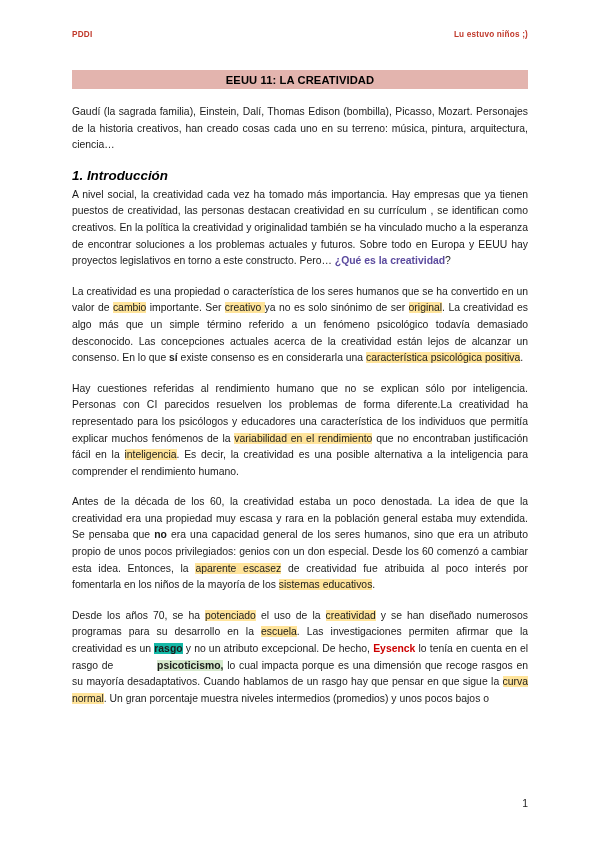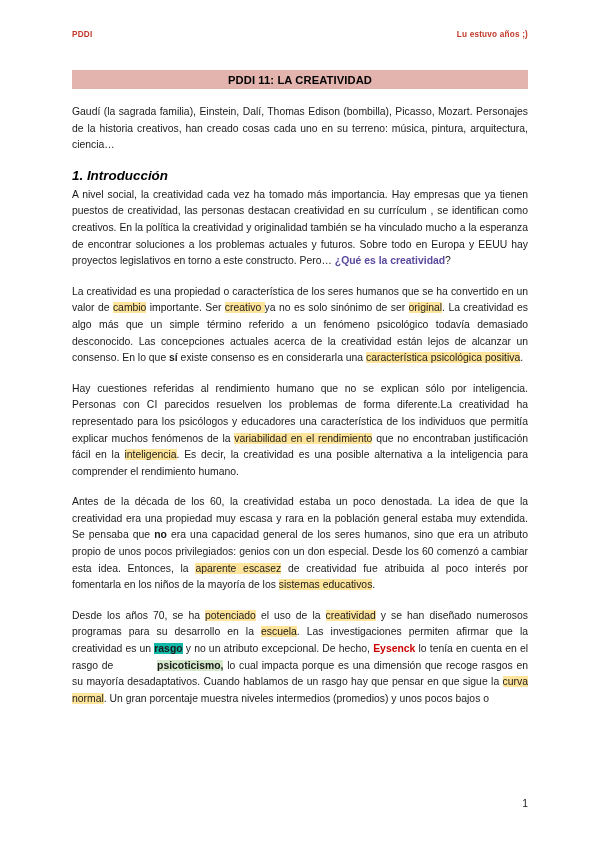--- a/index.html
+++ b/index.html
@@ -107,25 +107,25 @@
     color: #1a1a1a;
   }
 </style>
 </head>
 <body>
 
 <div class="page">
 
   <div class="runhead">
     <span class="left">PDDI</span>
-    <span class="right">Lu estuvo años ;)</span>
+    <span class="right">Lu estuvo niños ;)</span>
   </div>
 
   <div class="title-banner">
-    <span class="title-text">PDDI 11: LA CREATIVIDAD</span>
+    <span class="title-text">EEUU 11: LA CREATIVIDAD</span>
   </div>
 
   <div class="content">
 
     <p class="body tight"><span>Gaudí (la sagrada familia), Einstein, Dalí, Thomas Edison (bombilla), Picasso, Mozart. Personajes de la historia creativos, han creado cosas cada uno en su terreno: música, pintura, arquitectura, ciencia…</span></p>
 
     <h2 class="section">1. Introducción</h2>
 
     <p class="body"><span>A nivel social, la creatividad cada vez ha tomado más importancia. Hay empresas que ya tienen puestos de creatividad, las personas destacan creatividad  en su currículum , se identifican como creativos. En la política la creatividad y originalidad también se ha vinculado mucho a la esperanza de encontrar soluciones a los problemas actuales y futuros. Sobre todo en Europa y EEUU hay proyectos legislativos en torno a este constructo. Pero… </span><span class="purple">¿Qué es la creatividad</span><span>?</span></p>
 

